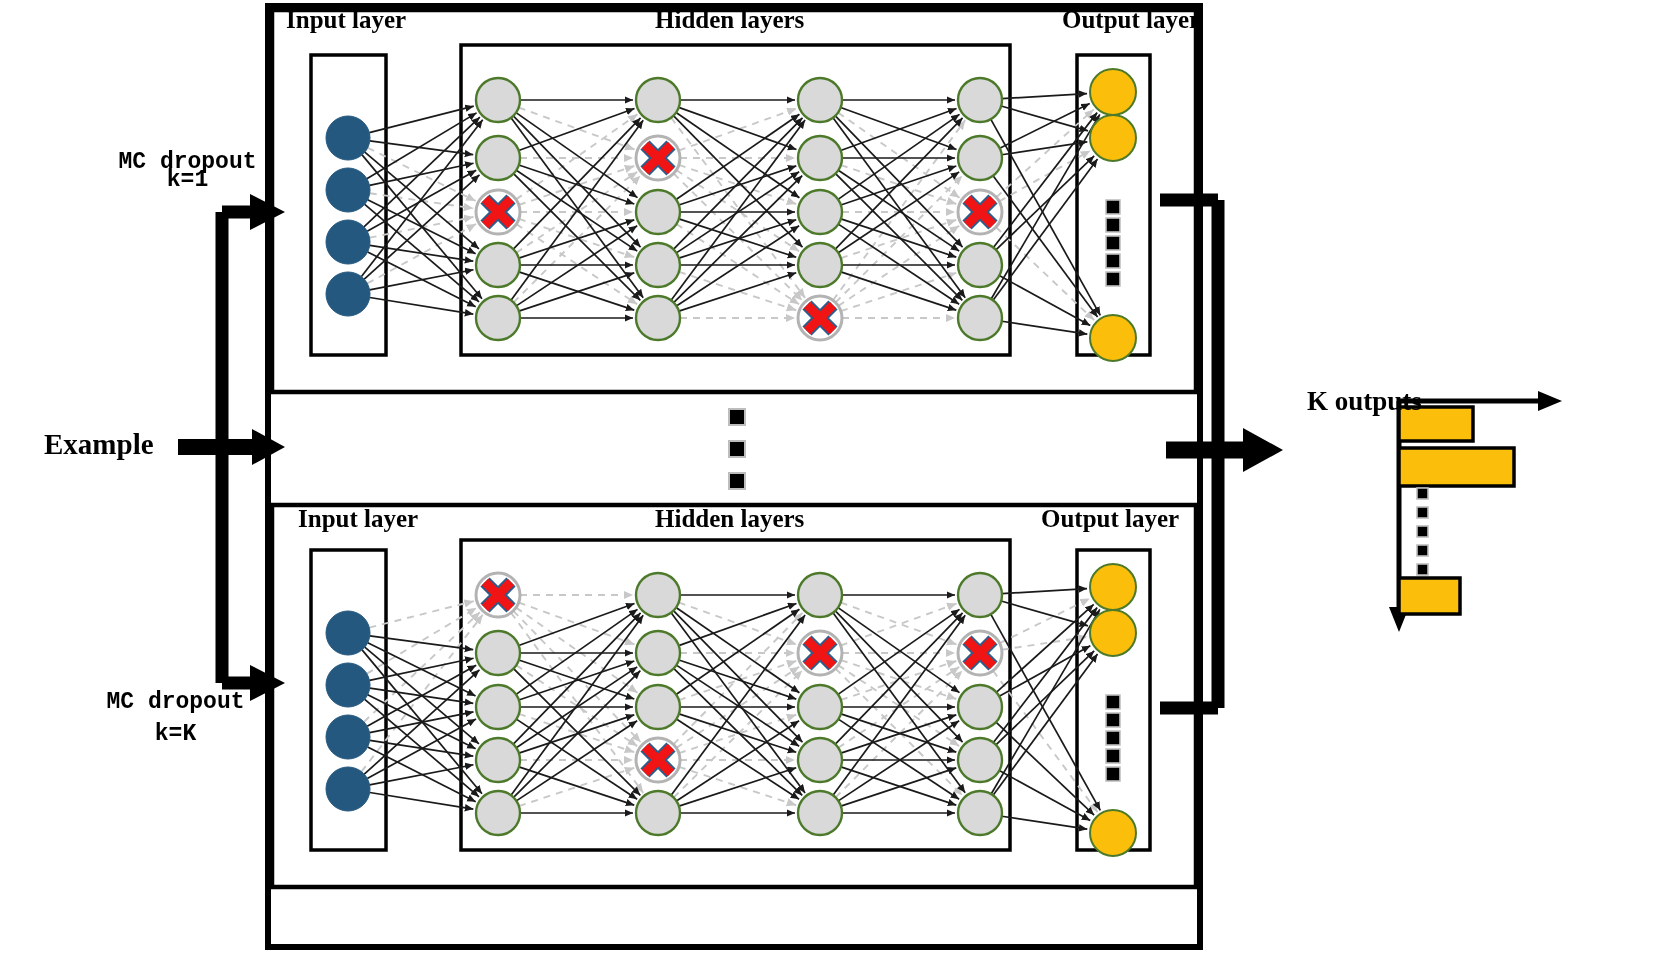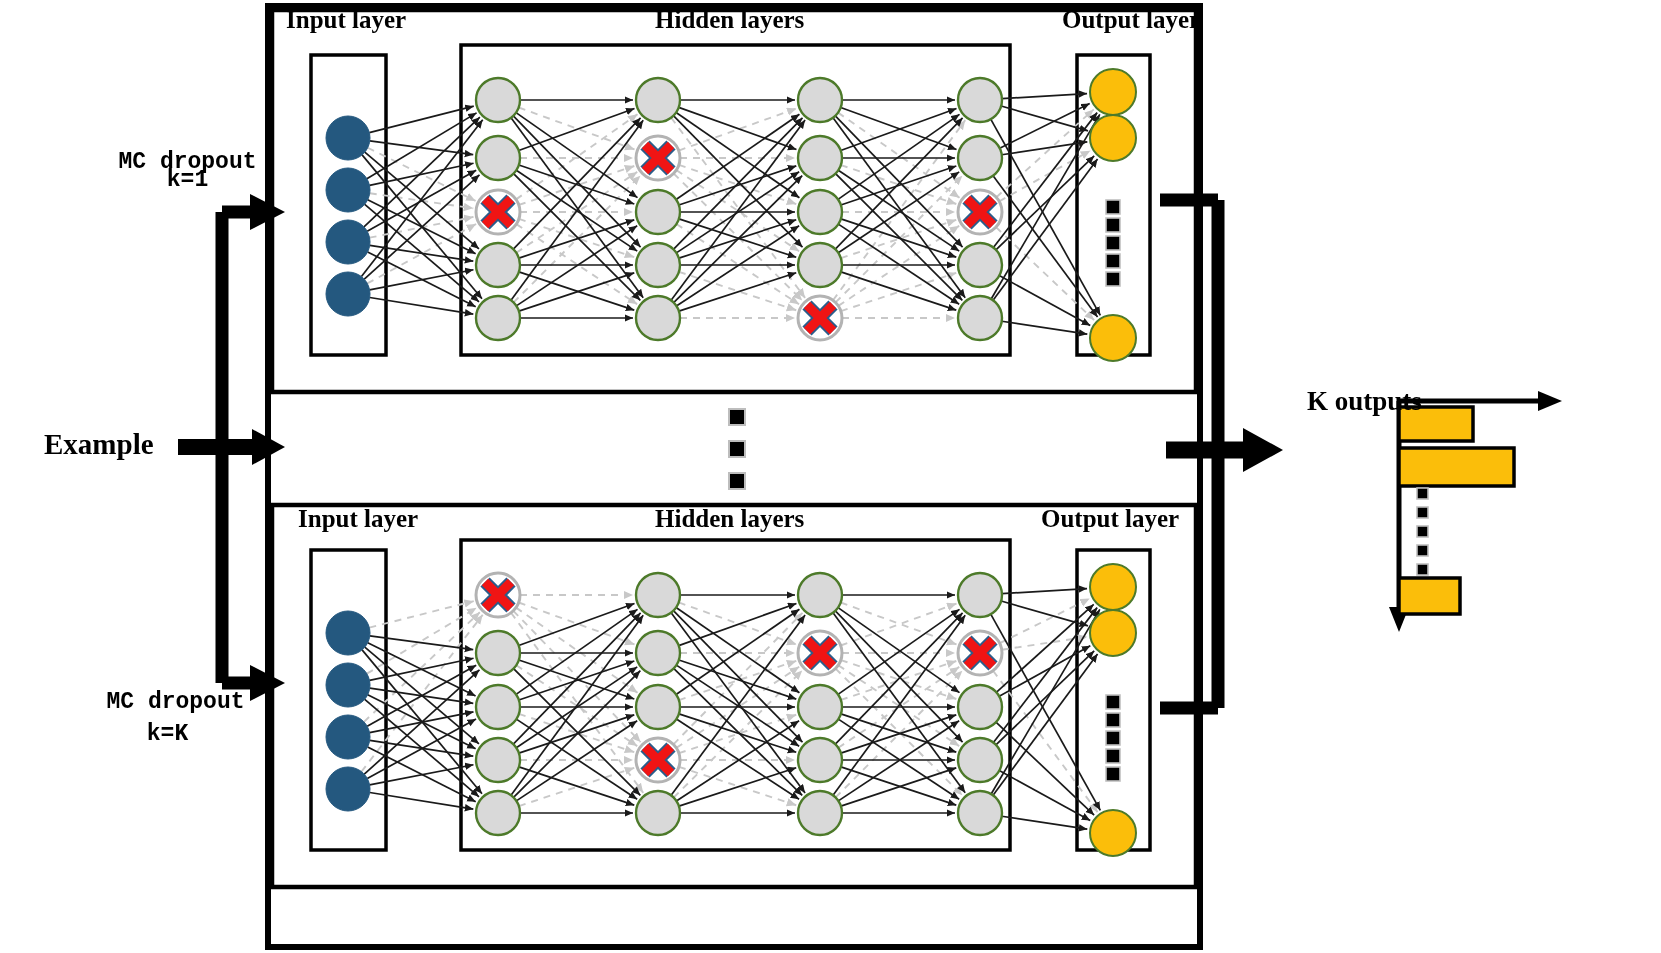--- a/index.html
+++ b/index.html
@@ -417,20 +417,20 @@
   <div class="lbl lbl-sec" style="left:1062px;top:6px;">Output layer</div>
 
   <div class="lbl lbl-sec" style="left:298px;top:505px;">Input layer</div>
   <div class="lbl lbl-sec" style="left:655px;top:505px;">Hidden layers</div>
   <div class="lbl lbl-sec" style="left:1041px;top:505px;">Output layer</div>
 
   <div class="lbl lbl-side" style="left:100px;top:150px;width:175px;">MC dropout</div>
   <div class="lbl lbl-side" style="left:100px;top:168px;width:175px;">k=1</div>
 
   <div class="lbl lbl-side" style="left:88px;top:690px;width:175px;">MC dropout</div>
-  <div class="lbl lbl-side" style="left:80px;top:722px;width:175px;">k=K</div>
+  <div class="lbl lbl-side" style="left:88px;top:722px;width:175px;">k=K</div>
 
   <div class="lbl" style="left:4px;top:428px;font-size:29px;margin-left:40px;">Example</div>
 
   <div class="lbl lbl-k" style="left:1307px;top:386px;">K outputs</div>
 
 
 </div>
 
 </body></html>

